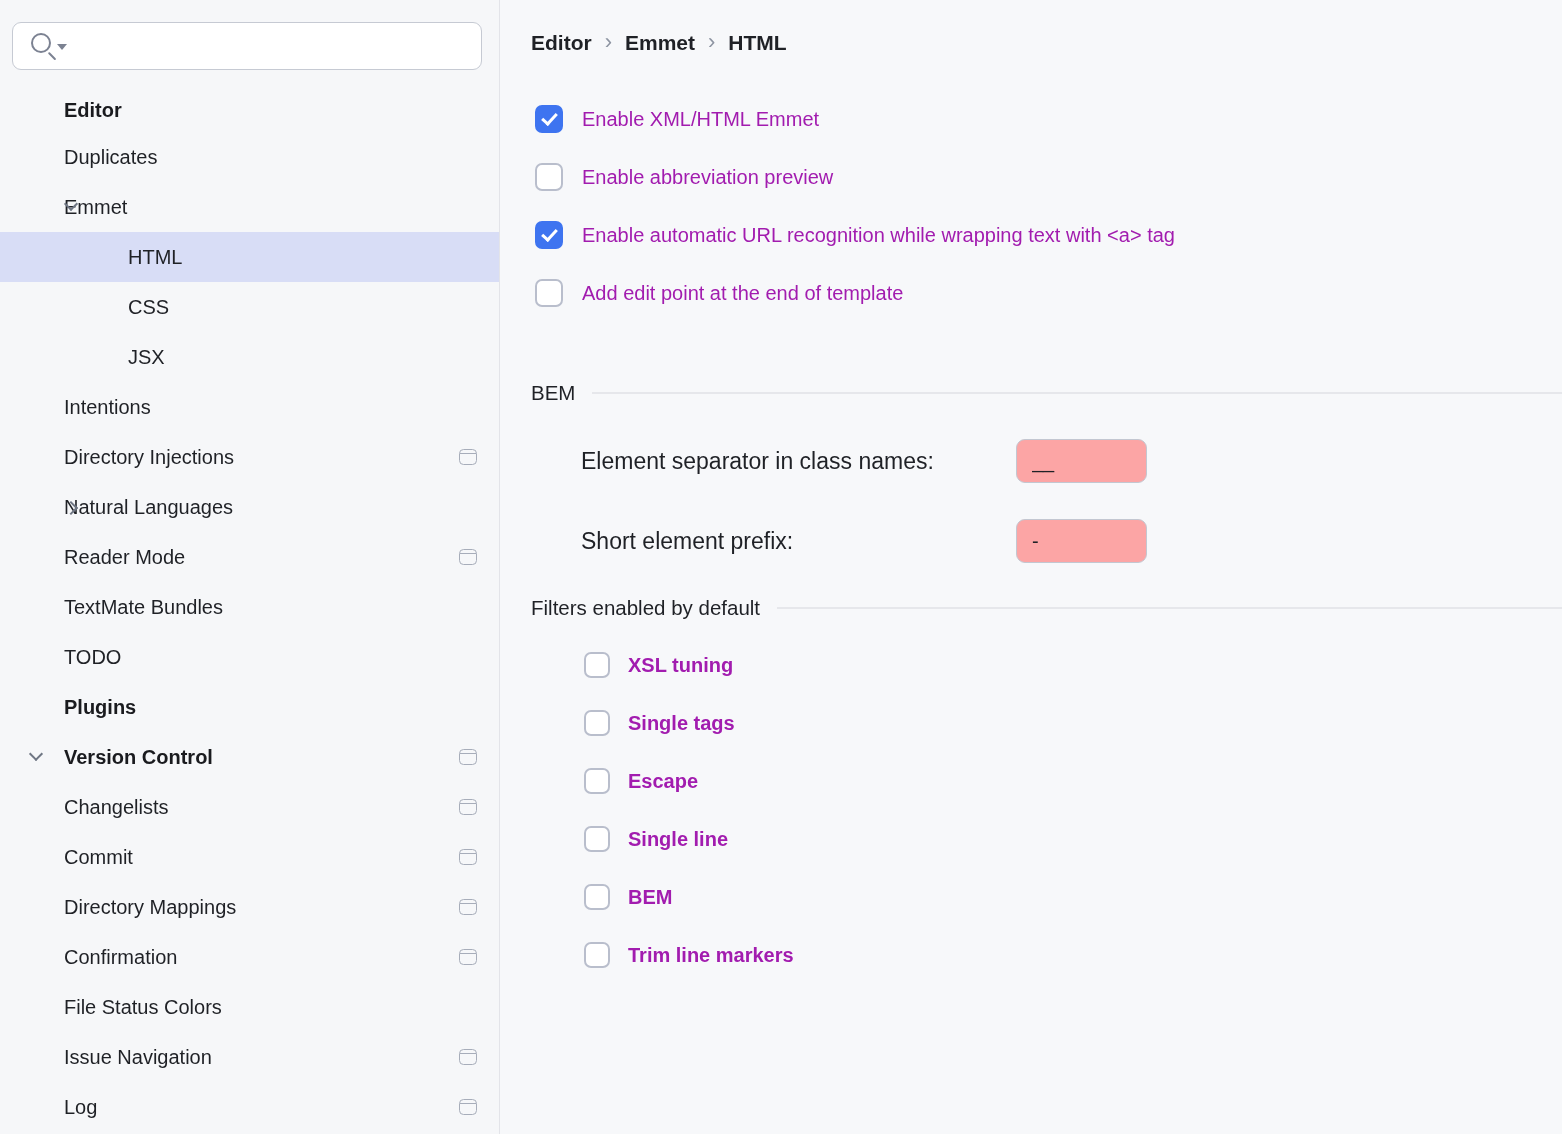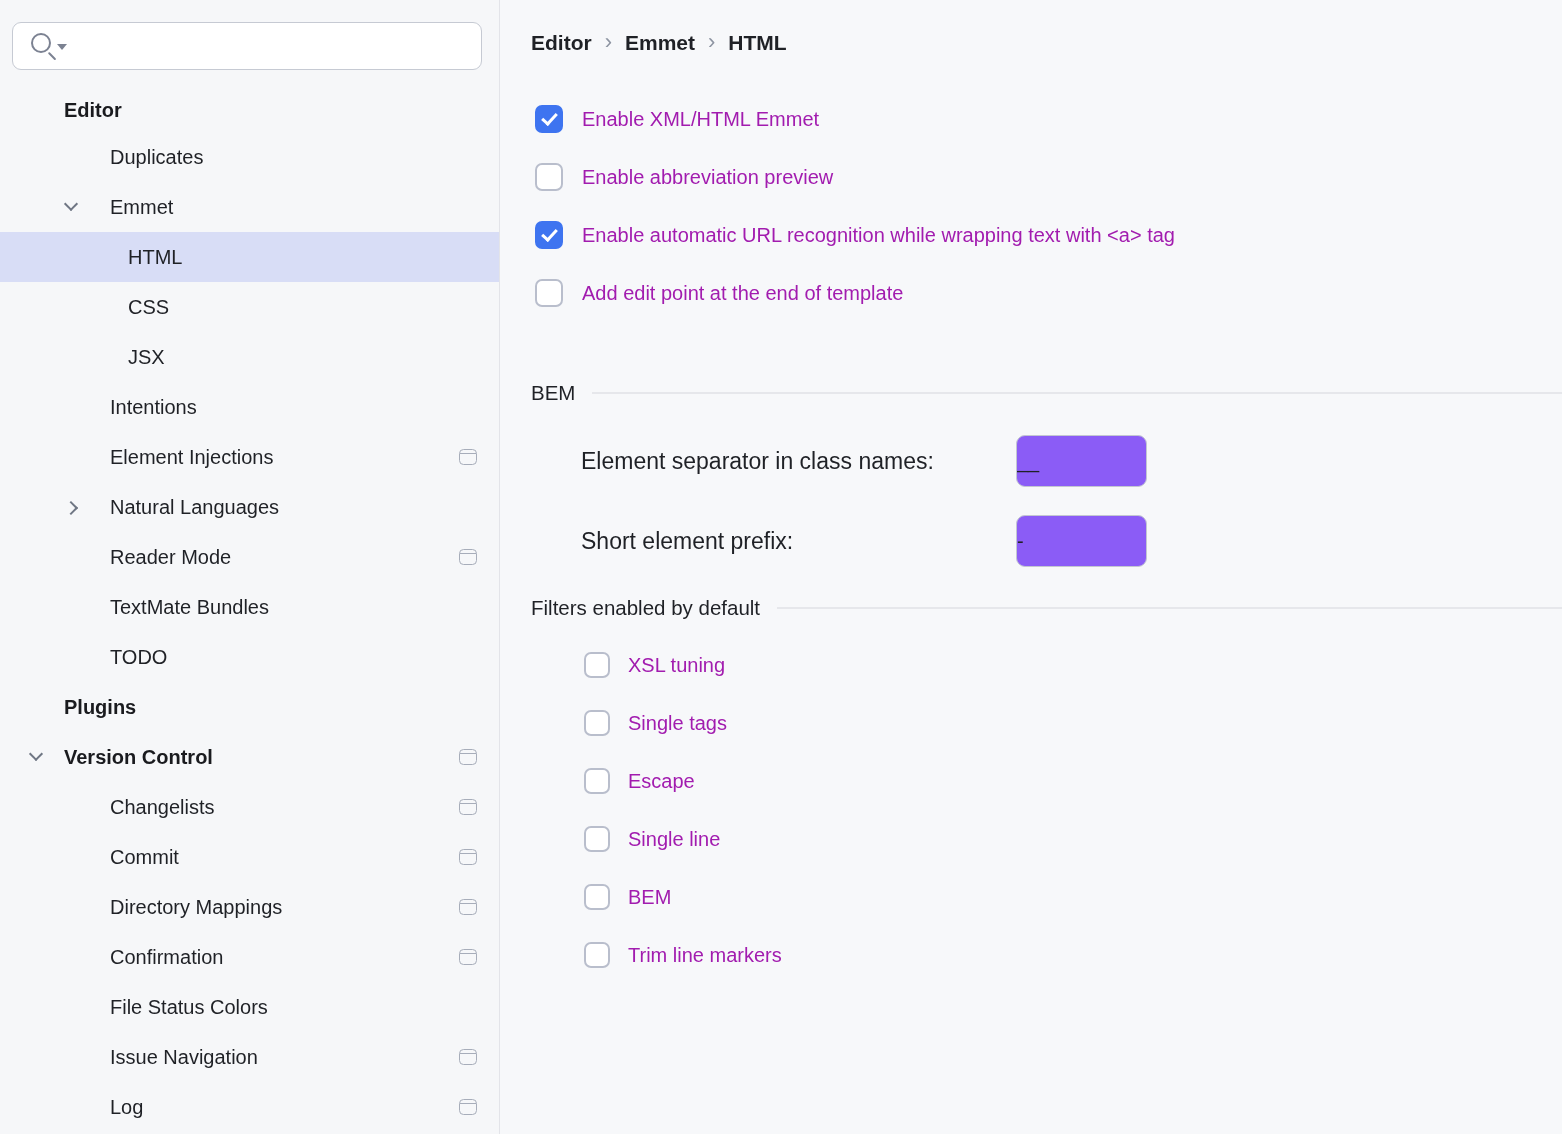--- a/index.html
+++ b/index.html
@@ -39,21 +39,21 @@
 
   .nav { position:absolute; top:88px; left:0; right:0; }
   .row {
     height:50px; display:flex; align-items:center; position:relative;
     font-size:20px; cursor:default;
   }
   .row.short { height:44px; }
   .row.bold .label { font-weight:bold; color:#1A1B1F; }
   .row.selected { background:#D8DDF6; }
   .lv1 .label { padding-left:64px; }
-  .lv2 .label { padding-left:110px; }
+  .lv2 .label { padding-left:64px; }
   .lv3 .label { padding-left:128px; }
 
   .chev {
     position:absolute; width:10px; height:10px;
     border-right:2px solid #6F7684; border-bottom:2px solid #6F7684;
   }
   .chev.down  { transform:rotate(45deg);  margin-top:-4px; }
   .chev.right { transform:rotate(-45deg); }
   .lv2 > .chev { left:66px; top:21px; }
   .lv1 > .chev { left:31px; top:21px; }
@@ -94,26 +94,26 @@
   .section { display:flex; align-items:center; margin-left:30px; height:26px; }
   .sec-title { font-size:20.5px; color:#1F2126; white-space:nowrap; }
   .sec-line { flex:1; height:1.5px; background:#E6E7EB; margin-left:17px; }
   .section.bem { margin-top:58px; }
   .section.filters { }
 
   .fields { margin:29px 0 0 80px; }
   .field { display:flex; align-items:center; height:52px; margin-bottom:28px; }
   .f-label { width:435px; font-size:23px; color:#1F2126; }
   .f-input {
-    width:131px; height:52px; border:1.5px solid #C3C7D1; border-radius:9px;
-    background:#8b5cf6; font-size:20px; color:#1F2126;
+    width:131px; height:44px; border:1.5px solid #C3C7D1; border-radius:9px;
+    background:#fca5a5; font-size:20px; padding-left:15px; color:#1F2126;
     outline:none; font-family:"Liberation Sans", sans-serif;
   }
 
-  .filter-list { margin:15px 0 0 83px; }
+  .filter-list { margin:15px 0 0 83px;font-weight:bold; }
   .filter { height:58px; display:flex; align-items:center; gap:18px; }
 </style>
 </head>
 <body>
 
 <div class="sidebar">
   <div class="search-wrap">
     <span class="search-ico"></span>
     <span class="search-caret"></span>
     <input class="search-input" type="text" value="" style="">
@@ -136,21 +136,21 @@
     <div class="row lv3">
       <span class="label">CSS</span>
     </div>
     <div class="row lv3">
       <span class="label">JSX</span>
     </div>
     <div class="row lv2">
       <span class="label">Intentions</span>
     </div>
     <div class="row lv2">
-      <span class="label">Element Injections</span>
+      <span class="label">Directory Injections</span>
       <span class="win-ico"></span>
     </div>
     <div class="row lv2">
       <span class="chev right"></span>
       <span class="label">Natural Languages</span>
     </div>
     <div class="row lv2">
       <span class="label">Reader Mode</span>
       <span class="win-ico"></span>
     </div>

